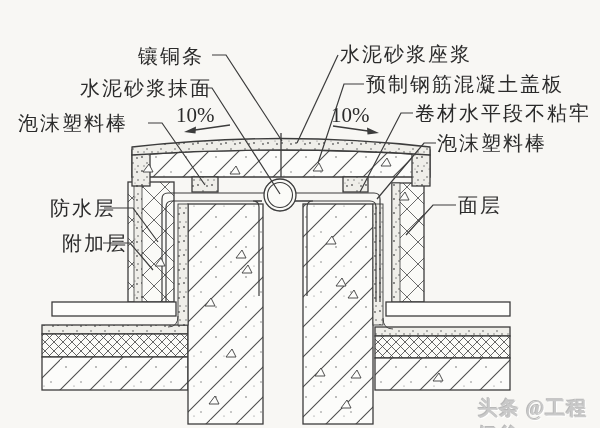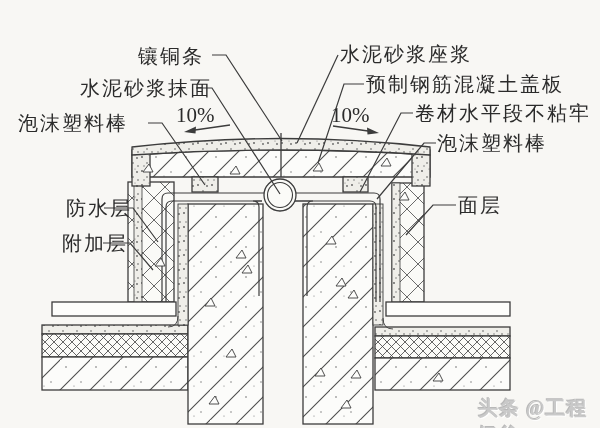--- a/index.html
+++ b/index.html
@@ -164,18 +164,18 @@
 <div class="label" style="left:138px;top:46px">镶铜条</div>
 <div class="label" style="left:80px;top:78px">水泥砂浆抹面</div>
 <div class="label" style="left:18px;top:113px">泡沫塑料棒</div>
 <div class="label slope" style="left:176px;top:104px">10%</div>
 <div class="label slope" style="left:331px;top:104px">10%</div>
 <div class="label" style="left:340px;top:44px">水泥砂浆座浆</div>
 <div class="label" style="left:366px;top:74px">预制钢筋混凝土盖板</div>
 <div class="label" style="left:415px;top:103px">卷材水平段不粘牢</div>
 <div class="label" style="left:437px;top:133px">泡沫塑料棒</div>
 <div class="label" style="left:458px;top:195px">面层</div>
-<div class="label" style="left:66px;top:198px">防水层</div>
+<div class="label" style="left:50px;top:198px">防水层</div>
 <div class="label" style="left:62px;top:233px">附加层</div>
 
 <div class="watermark" style="left:478px;top:395px">头条 @工程奶爸</div>
 
 </div>
 
 </body></html>

